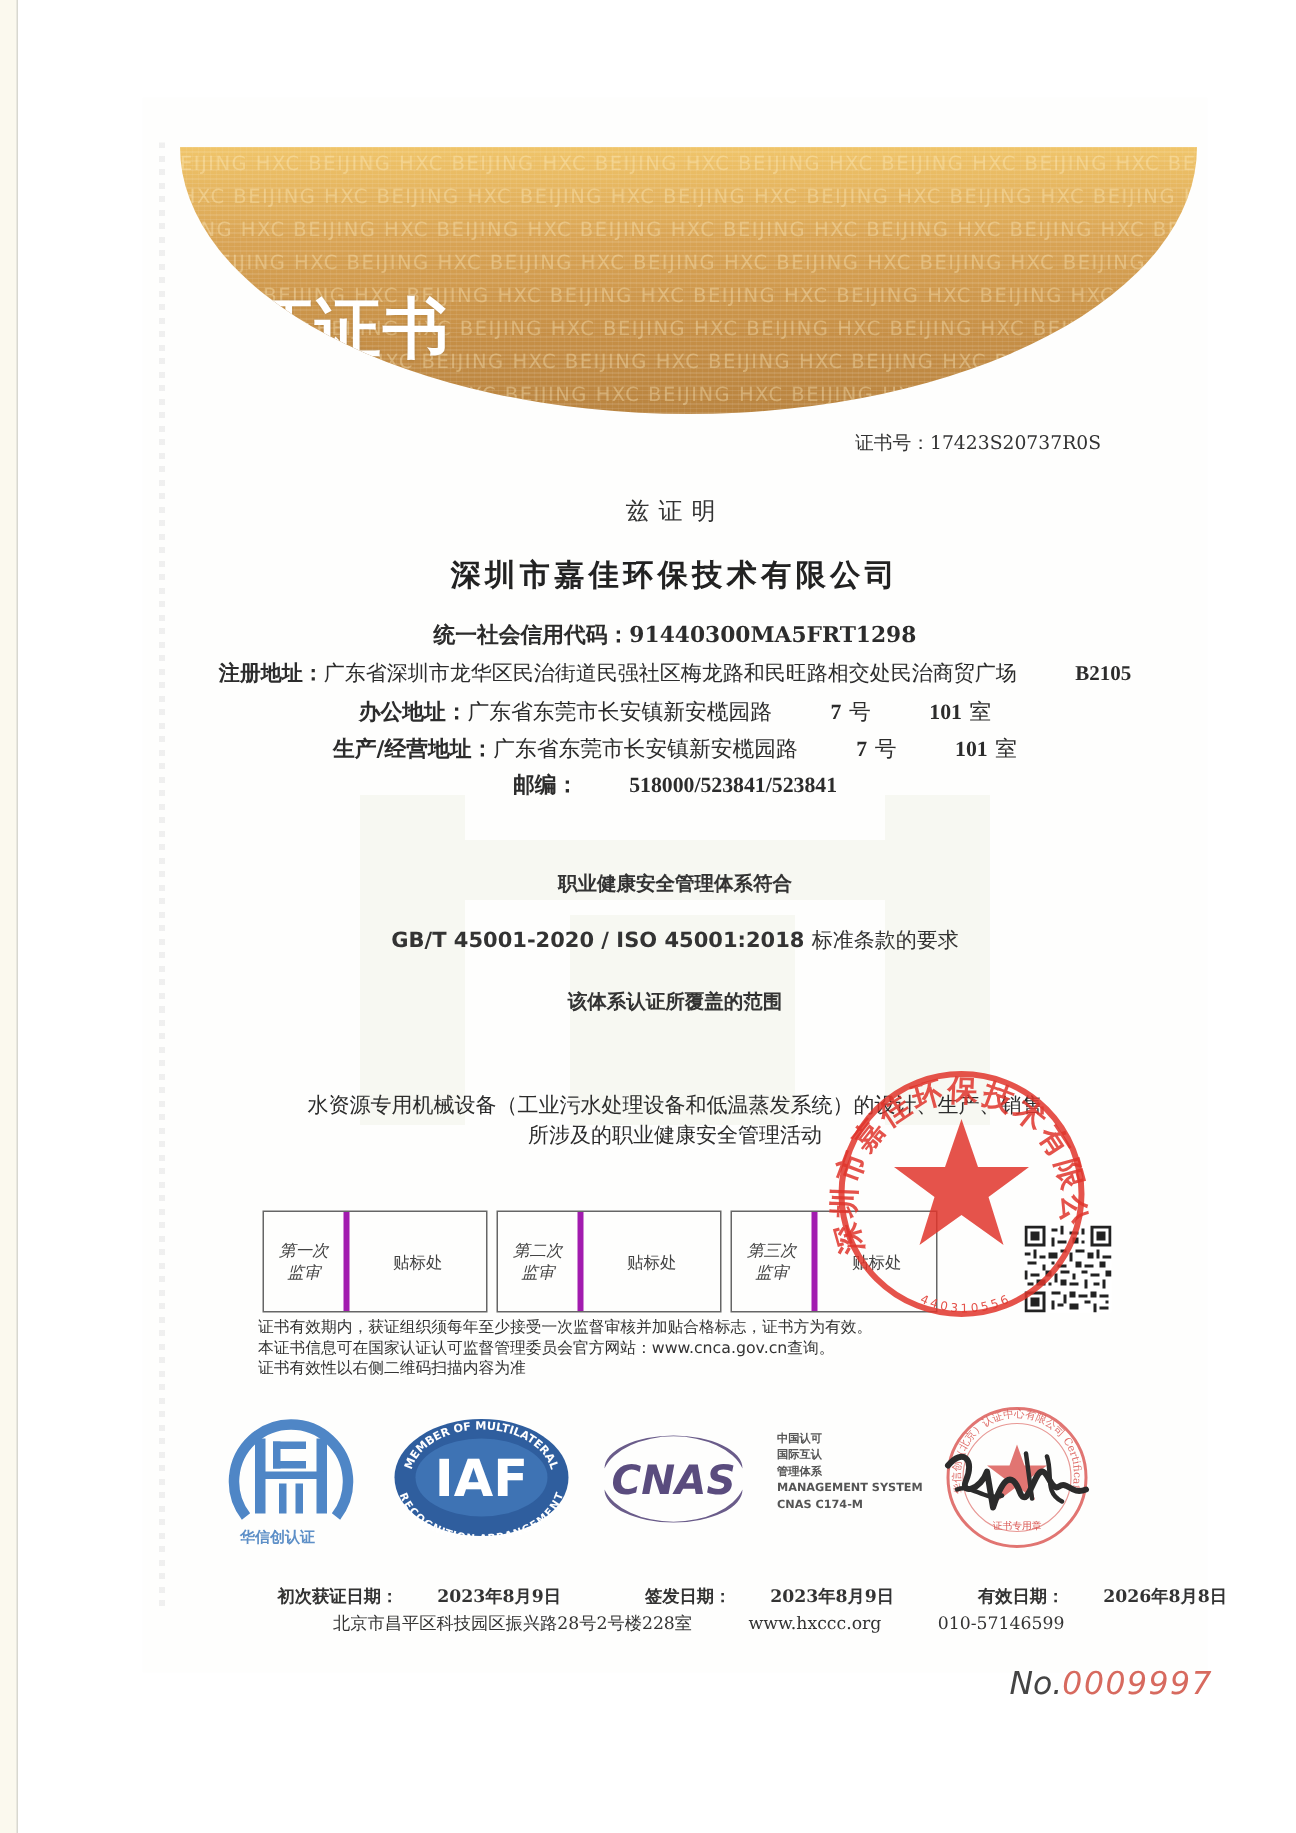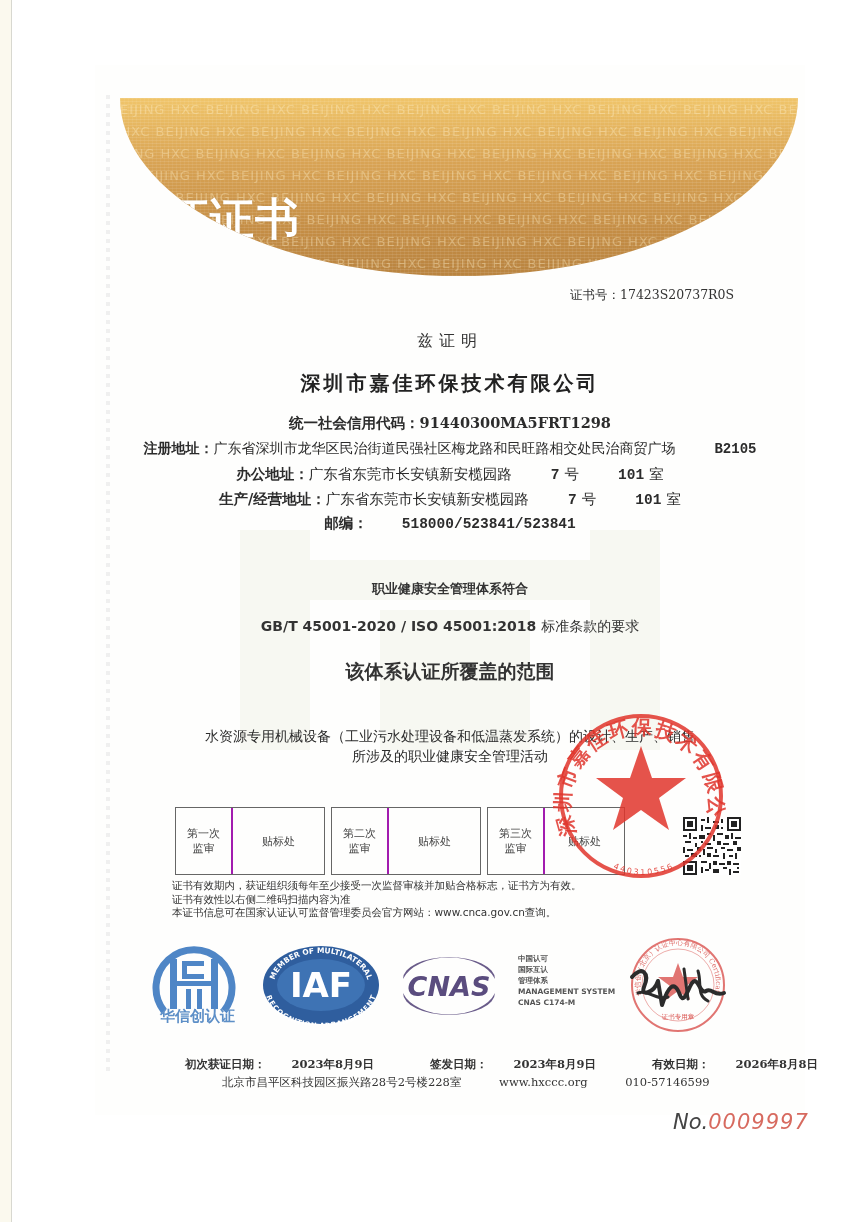--- a/index.html
+++ b/index.html
@@ -29,48 +29,48 @@
     font-family: Liberation Mono, monospace; font-weight: bold; font-size: 44px; color: #ffffff;
     letter-spacing: 1px; text-shadow: 0 0 2px rgba(0,0,0,.15); }
 
   .cert-no { position: absolute; left: 570px; top: 287px; font-size: 12.5px; color: #333; }
 
   .center { position: absolute; left: 95px; width: 710px; text-align: center; }
   .attest { top: 331px; font-size: 16px; letter-spacing: 6px; color: #333; }
   .company { top: 370px; font-family: "DejaVu Sans", sans-serif; font-weight: bold; font-size: 20px; letter-spacing: 3px; color: #222; }
   .info { font-size: 14.5px; color: #2c2c2c; font-weight: bold; }
   .info .val-mono { font-family: "DejaVu Serif", serif; }
-  .info .val-sans { font-family: Liberation Mono, monospace; font-weight: bold; padding-left: 34px; }
+  .info .val-sans { font-family: Liberation Serif, serif; font-weight: bold; padding-left: 34px; }
   .l1 { top: 414px; }
   .l2 { top: 440px; left: 95px; font-size: 14px; white-space: nowrap; }
   .l3 { top: 465px; }
   .l4 { top: 490px; }
   .l5 { top: 514px; }
 
   .conform { top: 580px; font-family: "DejaVu Sans", sans-serif; font-size: 13px; font-weight: bold; color: #333; }
   .standard { top: 618px; font-family: "DejaVu Sans", sans-serif; font-size: 14px; font-weight: bold; color: #333; }
   .standard .cn { font-weight: normal; font-family: "DejaVu Serif", serif; }
-  .scope-label { top: 659px; font-family: "DejaVu Sans", sans-serif; font-size: 19px; font-weight: bold; color: #333; }
+  .scope-label { top: 659px; font-family: "DejaVu Sans", sans-serif; font-size: 13px; font-weight: bold; color: #333; }
   .scope1 { top: 728px; font-size: 14px; color: #2c2c2c; }
   .scope2 { top: 748px; font-size: 14px; color: #2c2c2c; text-align: center; }
 
   .audit-row { position: absolute; top: 807px; left: 175px; display: flex; gap: 6px; }
   .audit-box { display: flex; width: 150px; height: 68px; border: 1px solid #666; }
-  .audit-box .lbl { width: 57px; border-right: 2px solid #a21caf; display: flex; align-items: center; justify-content: center;
-    text-align: center; font-size: 11px; line-height: 15px; color: #444; font-family: "DejaVu Sans", sans-serif; }
+  .audit-box .lbl { width: 57px; border-right: 4px solid #a21caf; display: flex; align-items: center; justify-content: center;
+    text-align: center; font-size: 11px; line-height: 15px; color: #444; font-family: "DejaVu Sans", sans-serif; font-style: italic; }
   .audit-box .slot { flex: 1; display: flex; align-items: center; justify-content: center; font-size: 11px; color: #444; font-family: "DejaVu Sans", sans-serif; }
   .audit-box.third { width: 138px; }
 
   .qr { position: absolute; left: 683px; top: 817px; width: 58px; height: 58px; background: #fff; }
 
   .notes { position: absolute; left: 172px; top: 879px; font-family: "DejaVu Sans", sans-serif; font-size: 10.5px; line-height: 13.5px; color: #333; }
 
   .logos { position: absolute; top: 935px; left: 150px; width: 640px; height: 100px; }
   .hx-logo { position: absolute; left: 2px; top: 2px; width: 84px; height: 96px; }
-  .hx-caption { position: absolute; left: 10px; top: 72px; font-family: "DejaVu Sans", sans-serif; font-size: 15px; font-weight: bold; color: #5d8fc7; }
+  .hx-caption { position: absolute; left: 10px; top: 83px; font-family: "DejaVu Sans", sans-serif; font-size: 10px; font-weight: bold; color: #5d8fc7; }
   .iaf-logo { position: absolute; left: 112px; top: 10px; width: 118px; height: 80px; }
   .cnas-logo { position: absolute; left: 247px; top: 14px; width: 104px; height: 72px; }
   .cnas-text { position: absolute; left: 368px; top: 18px; font-family: "DejaVu Sans", sans-serif; font-size: 7.5px; line-height: 11px; color: #555; font-weight: bold; }
   .seal2 { position: absolute; left: 478px; top: 0; width: 100px; height: 100px; }
 
   .dates { position: absolute; left: 185px; top: 1057px; font-size: 11.5px; color: #333; white-space: nowrap; font-weight: bold; }
   .dates span { margin-right: 26px; }
   .addr { position: absolute; left: 222px; top: 1075px; font-size: 11.5px; color: #333; white-space: nowrap; }
   .addr span { margin-right: 34px; }
 
@@ -248,22 +248,22 @@
   <text font-family="DejaVu Serif, serif" font-size="20" font-weight="bold" fill="#e0352c" opacity=".85" letter-spacing="2">
     <textPath href="#sealArc">深圳市嘉佳环保技术有限公司</textPath>
   </text>
   <text font-family="DejaVu Sans, sans-serif" font-size="8" fill="#e0352c" opacity=".85" letter-spacing="2">
     <textPath href="#codeArc">440310556</textPath>
   </text>
 </svg>
 
 <div class="notes">
   <div>证书有效期内，获证组织须每年至少接受一次监督审核并加贴合格标志，证书方为有效。</div>
+  <div>本证书信息可在国家认证认可监督管理委员会官方网站：www.cnca.gov.cn查询。</div>
   <div>证书有效性以右侧二维码扫描内容为准</div>
-  <div>本证书信息可在国家认证认可监督管理委员会官方网站：www.cnca.gov.cn查询。</div>
 </div>
 
 <div class="logos">
   <svg class="hx-logo" viewBox="0 0 84 96">
     <path d="M 12,74 A 38,38 0 1,1 72,74" fill="none" stroke="#4f86c6" stroke-width="7"></path>
     <rect x="18" y="22" width="7" height="50" fill="#4f86c6"></rect>
     <rect x="59" y="22" width="7" height="50" fill="#4f86c6"></rect>
     <rect x="18" y="44" width="48" height="5" fill="#4f86c6"></rect>
     <rect x="30" y="24" width="22" height="5" fill="#4f86c6"></rect>
     <rect x="30" y="24" width="5" height="18" fill="#4f86c6"></rect>

